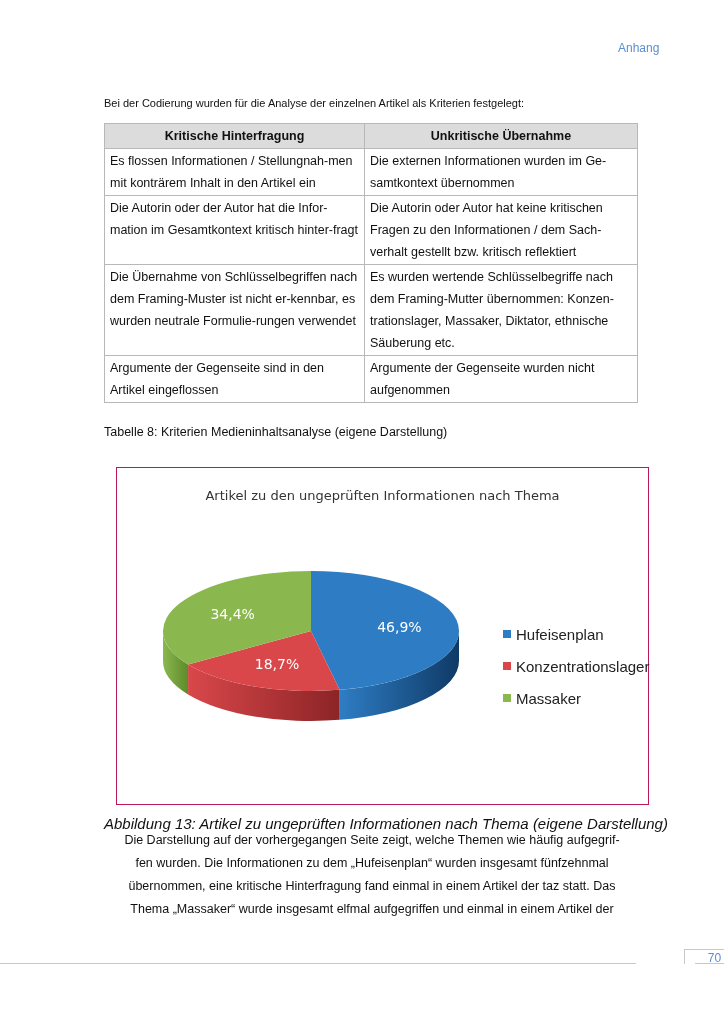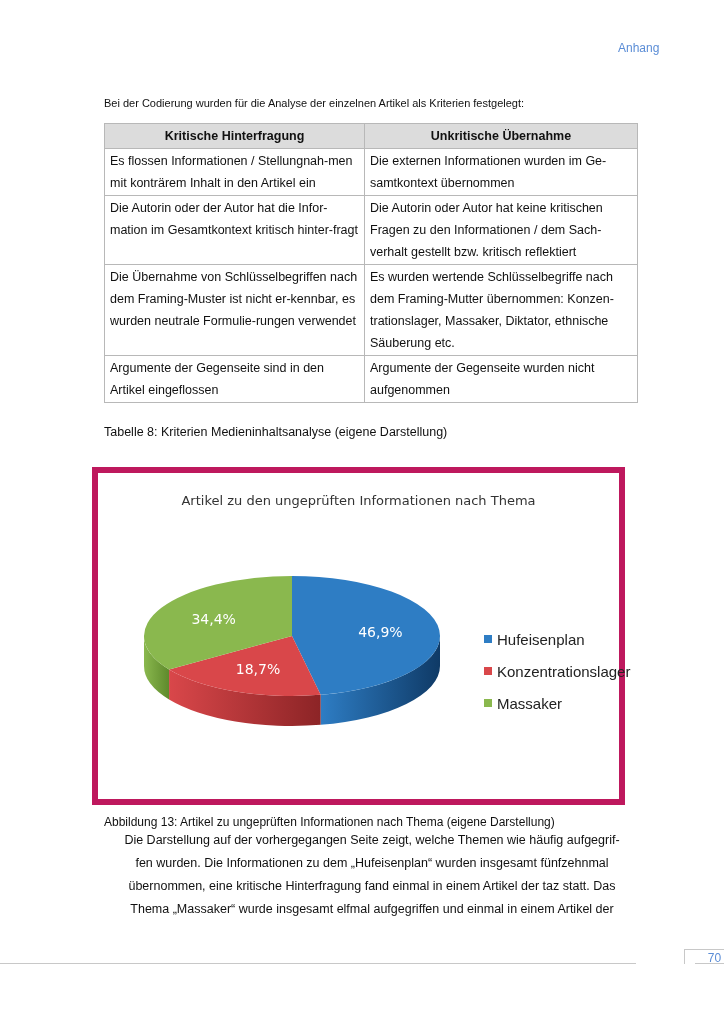--- a/index.html
+++ b/index.html
@@ -7,29 +7,29 @@
          font-family: "Liberation Sans", sans-serif; color: #111; }
   .header-label { position: absolute; top: 41px; left: 618px; font-size: 12px; color: #5b8dd6; }
   .intro { position: absolute; top: 97px; left: 104px; font-size: 11px; }
   table.criteria { position: absolute; top: 123px; left: 104px; width: 534px;
          border-collapse: collapse; font-size: 12.5px; padding-left: 15px; }
   table.criteria th, table.criteria td { border: 1px solid #b8b8b8; padding: 1px 5px 1px 5px;
          line-height: 22px; vertical-align: top; text-align: left; }
   table.criteria th { background: #dcdcdc; font-weight: bold; text-align: center; height: 22px; }
   table.criteria col.c1 { width: 260px; }
   .table-caption { position: absolute; top: 425px; left: 104px; font-size: 12.5px; }
-  .chart-box { position: absolute; top: 467px; left: 92px; width: 533px; height: 338px;
-         border: 6px solid #be185d; box-sizing: border-box; background: #fff; }
+  .chart-box { position: absolute; top: 467px; left: 116px; width: 533px; height: 338px;
+         border: 1px solid #be185d; box-sizing: border-box; background: #fff; }
   .chart-title { position: absolute; top: 20px; left: 0; width: 100%; text-align: center;
          font-size: 13px; color: #333; font-family: "DejaVu Sans", sans-serif; }
   svg.pie { position: absolute; left: 0; top: 0; }
   .legend { position: absolute; left: 386px; top: 150px; font-family: Liberation Sans, sans-serif; font-size: 15px; color: #222; }
   .legend-item { display: flex; align-items: center; height: 32px; }
   .swatch { width: 8px; height: 8px; margin-right: 5px; }
-  .fig-caption { position: absolute; top: 815px; left: 104px; font-size: 12px; }
+  .fig-caption { position: absolute; top: 815px; left: 104px; font-size: 15px; font-style: italic; }
   .body-text { position: absolute; top: 829px; left: 104px; width: 536px; font-size: 12.5px; line-height: 23px; }
   .body-text p { margin: 0; text-align: center; }
   .footer-line { position: absolute; top: 963px; left: 0; width: 636px; height: 1px; background: #c8c8c8; }
   .footer-line2 { position: absolute; top: 963px; left: 695px; width: 29px; height: 1px; background: #c8c8c8; }
   .page-box { position: absolute; top: 949px; left: 636px; width: 59px; height: 14px;
          border: 1px solid #c8c8c8; border-bottom: none; text-align: center; font-size: 12px; color: #5b8dd6; line-height: 16px; margin-left: 48px; }
 </style>
 </head>
 <body>
 

